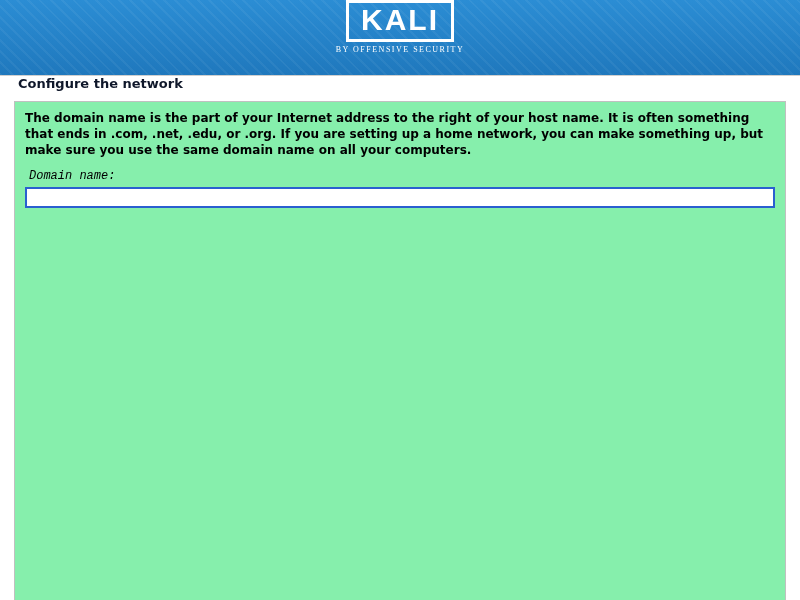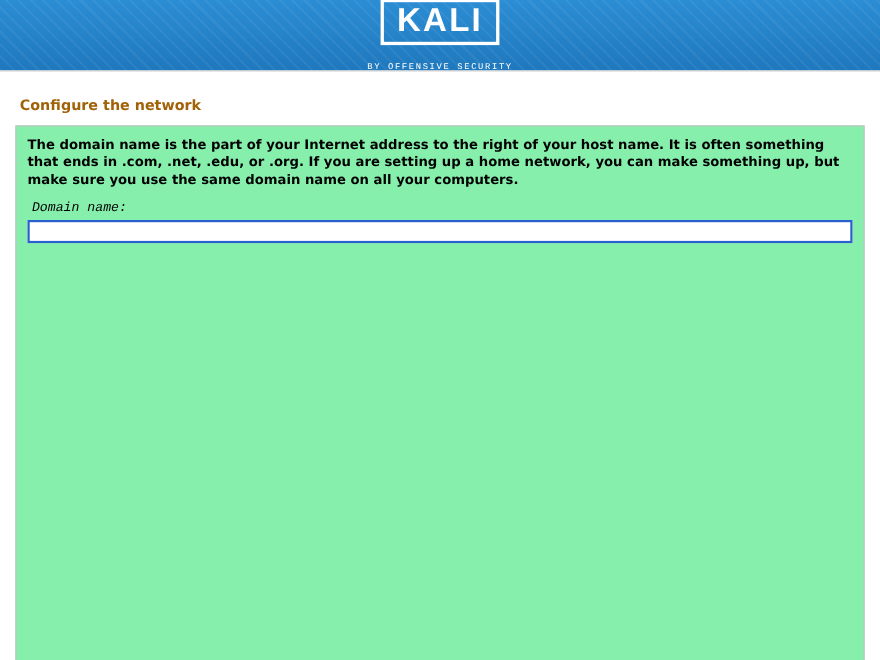--- a/index.html
+++ b/index.html
@@ -6,27 +6,27 @@
     body {
       width: 800px;
       height: 600px;
       font-family: "DejaVu Sans", Arial, sans-serif;
       font-size: 12px;
       background: #fff;
       overflow: hidden;
     }
     .banner {
       width: 100%;
-      height: 65px;
+      height: 76px;
       background: linear-gradient(180deg, #2b8dd4 0%, #2b8dd4 100%);
       background-image:
         repeating-linear-gradient(45deg, rgba(255,255,255,0.05) 0, rgba(255,255,255,0.05) 2px, transparent 2px, transparent 8px),
         linear-gradient(180deg, #2b8dd4 0%, #1f78bd 100%);
       display: flex;
-      align-items: center;
+      align-items: flex-start;
       justify-content: center;
       border-bottom: 1px solid #cfcfcf;
     }
     .logo-box {
       display: flex;
       flex-direction: column;
       align-items: center;
     }
     .logo-rect {
       border: 3px solid #fff;
@@ -37,28 +37,28 @@
       color: #fff;
       font-weight: 700;
       font-size: 30px;
       letter-spacing: 2px;
       font-family: Arial, sans-serif;
     }
     .logo-sub {
       color: #fff;
       font-size: 8px;
       letter-spacing: 1.5px;
-      margin-top: 16px;
-      font-family: Liberation Mono, monospace;
+      margin-top: 3px;
+      font-family: Liberation Serif, serif;
     }
     .page-title {
       font-size: 13px;
       font-weight: 700;
-      padding: 24px 18px 6px 18px;
-      color: #a16207;
+      padding: 0 18px 6px 18px;
+      color: #0f172a;
     }
     .content-frame {
       margin: 4px 14px 0 14px;
       border: 1px solid #c0c0c0;
       height: 528px;
       padding: 8px 10px;
       background: #86efac;
     }
     .desc {
       font-size: 12px;

